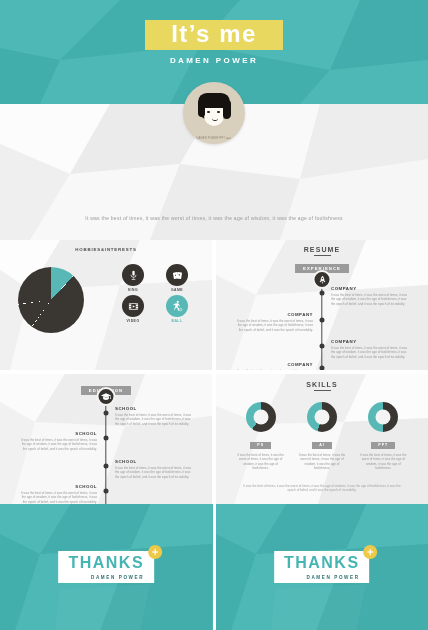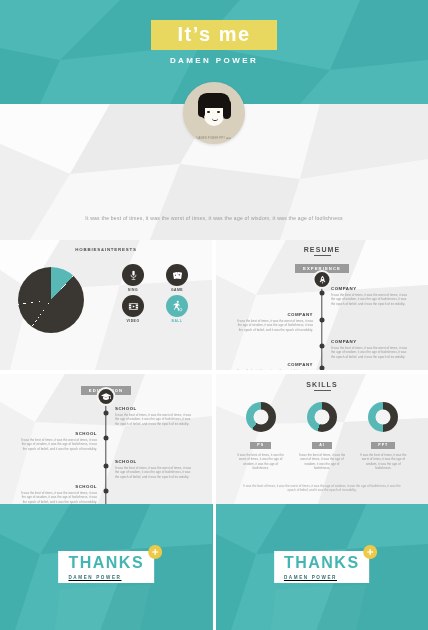--- a/index.html
+++ b/index.html
@@ -22,21 +22,21 @@
   .cover .poly { position:absolute; opacity:.09; }
   .cover-inner { position:relative; z-index:3; text-align:center; padding-top:20px; }
   .title-box {
     display:inline-block;
     background:#e9d860;
     padding:3px 26px 5px 26px;
     letter-spacing:1px;
   }
   .title-box .t {
     color:#ffffff;
-    font-size:20px;
+    font-size:24px;
     font-weight:bold;
     letter-spacing:1.5px;
     line-height:22px;
     display:block;
   }
   .cover-sub {
     margin-top:6px;
     color:#ffffff;
     font-size:8px;
     font-weight:bold;
@@ -324,23 +324,22 @@
     position:relative;
     flex:1;
     background:#45b5b3;
     overflow:hidden;
   }
   .thanks-slide + .thanks-slide { margin-left:3px; }
   .thanks-inner {
     position:absolute;
     left:50%; top:50%;
     transform:translate(-50%,-50%);
-    text-align:left;
+    text-align:right;
     z-index:4;
-    text-decoration:underline;
   }
   .thanks-box {
     background:#ffffff;
     padding:3px 10px 2px 10px;
     display:inline-block;
     position:relative;
   }
   .thanks-box .w {
     font-size:16px;
     font-weight:bold;

